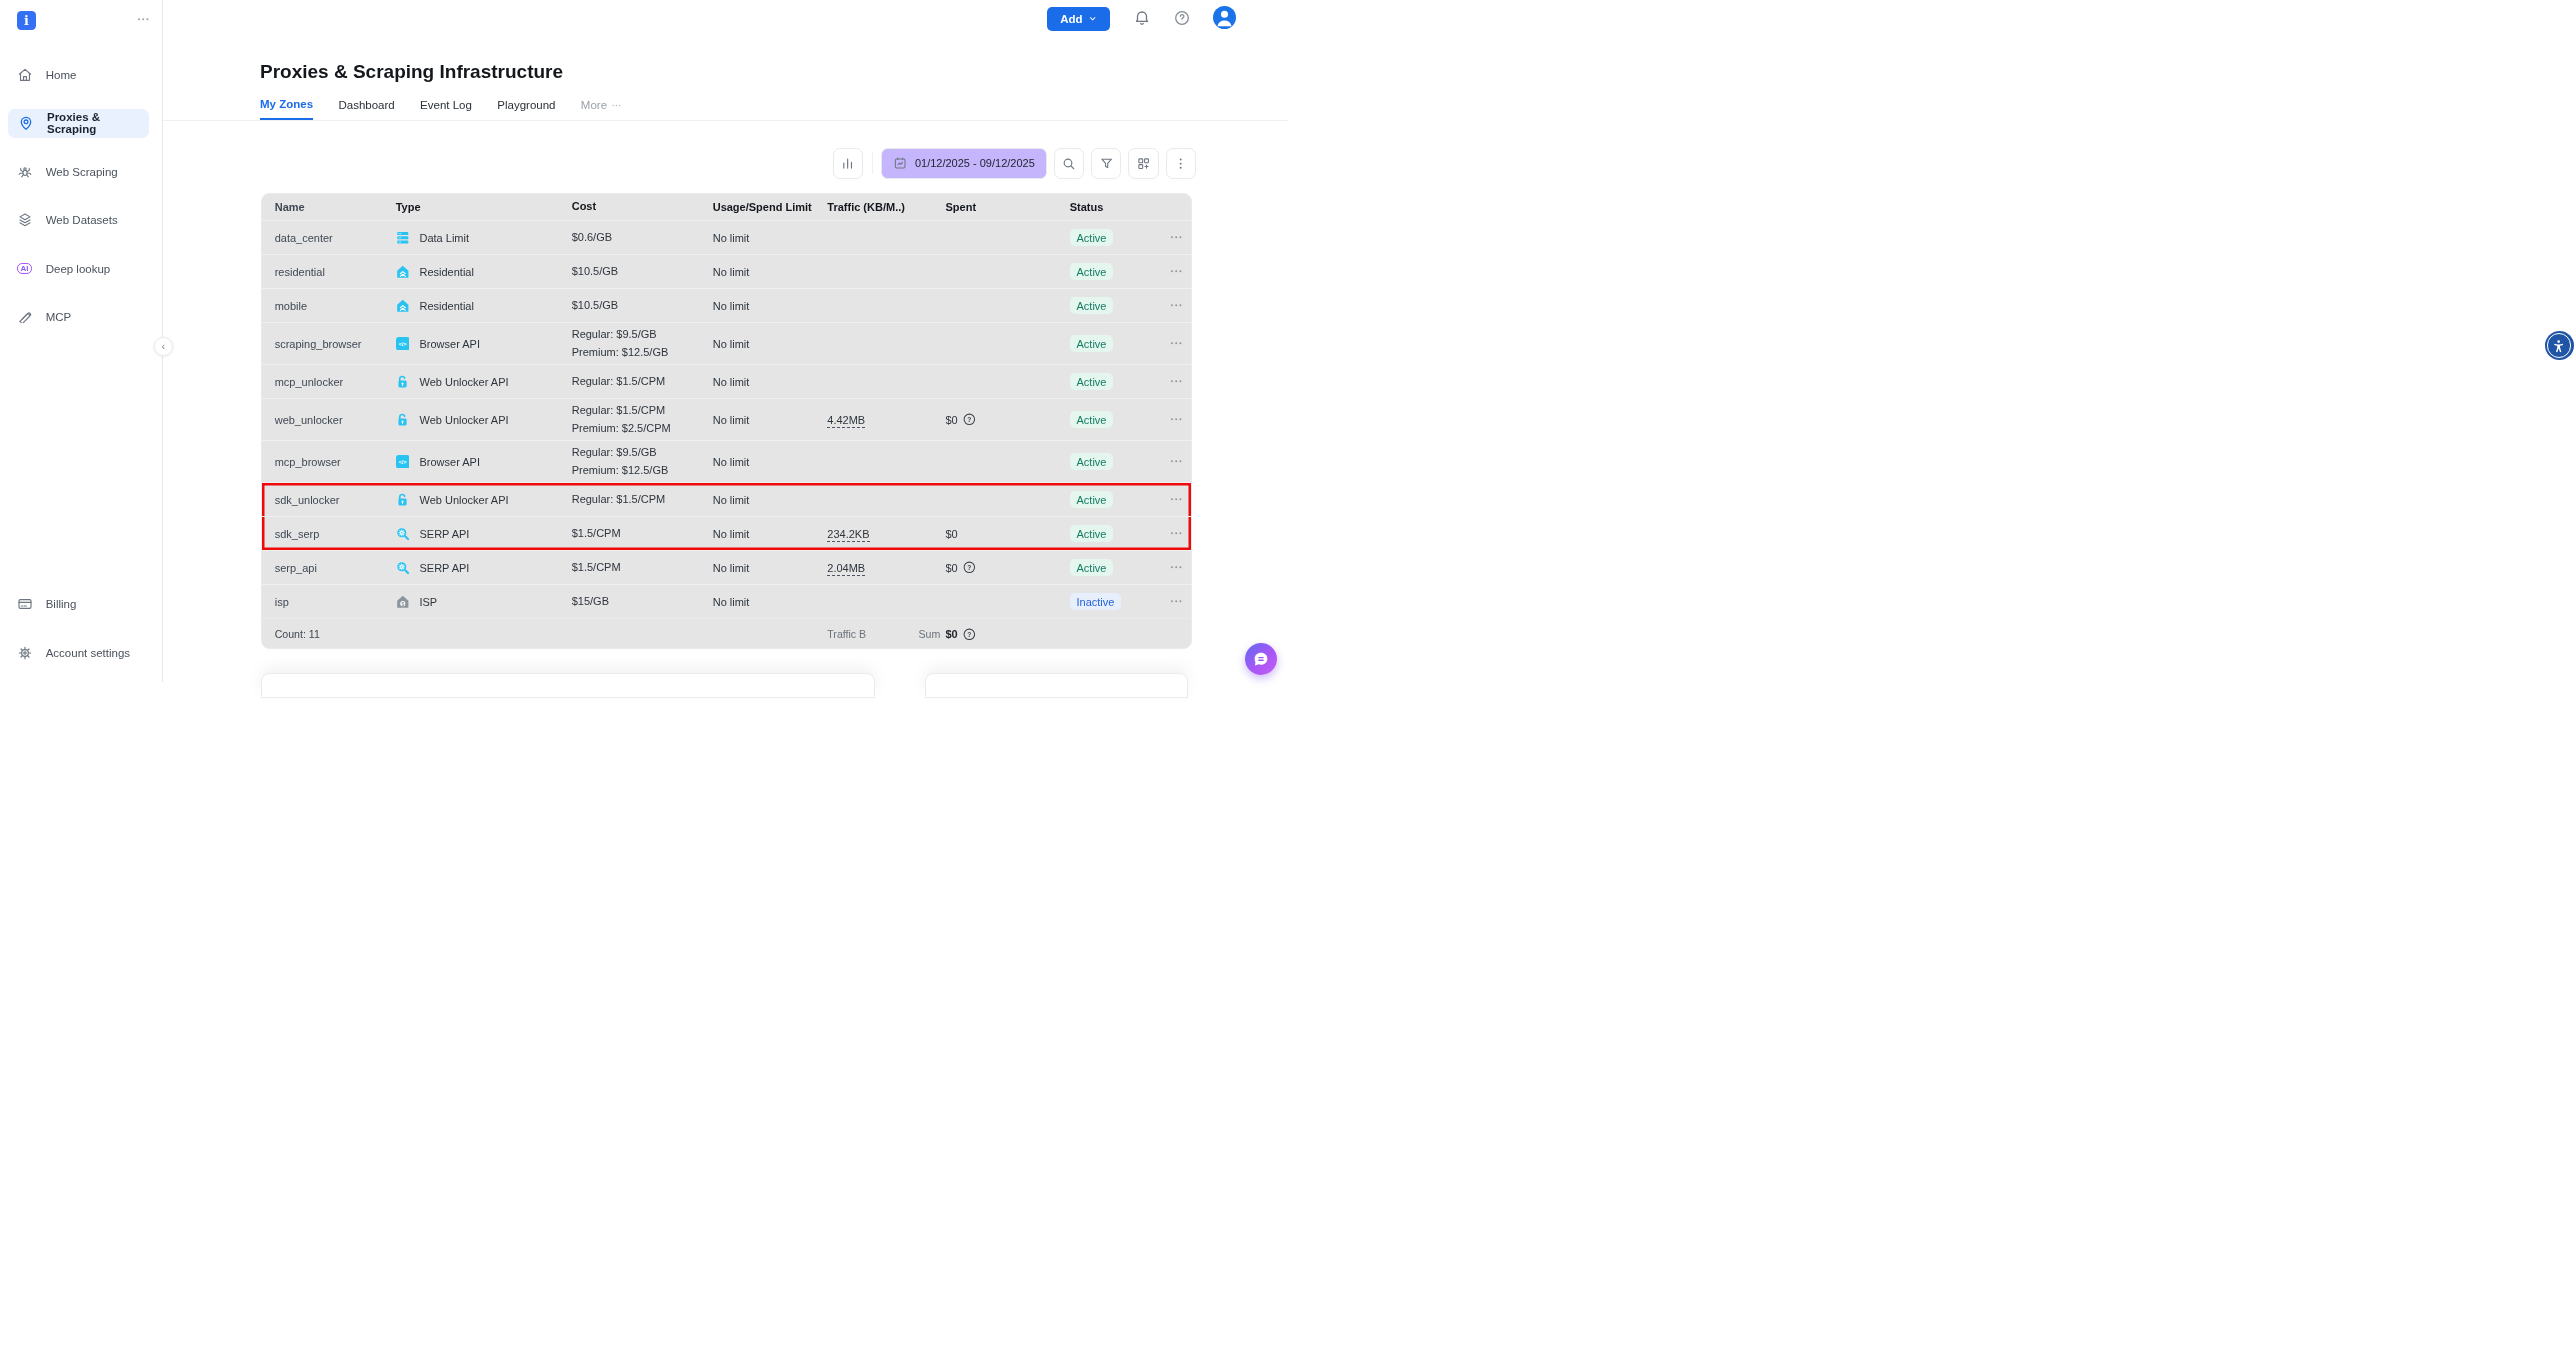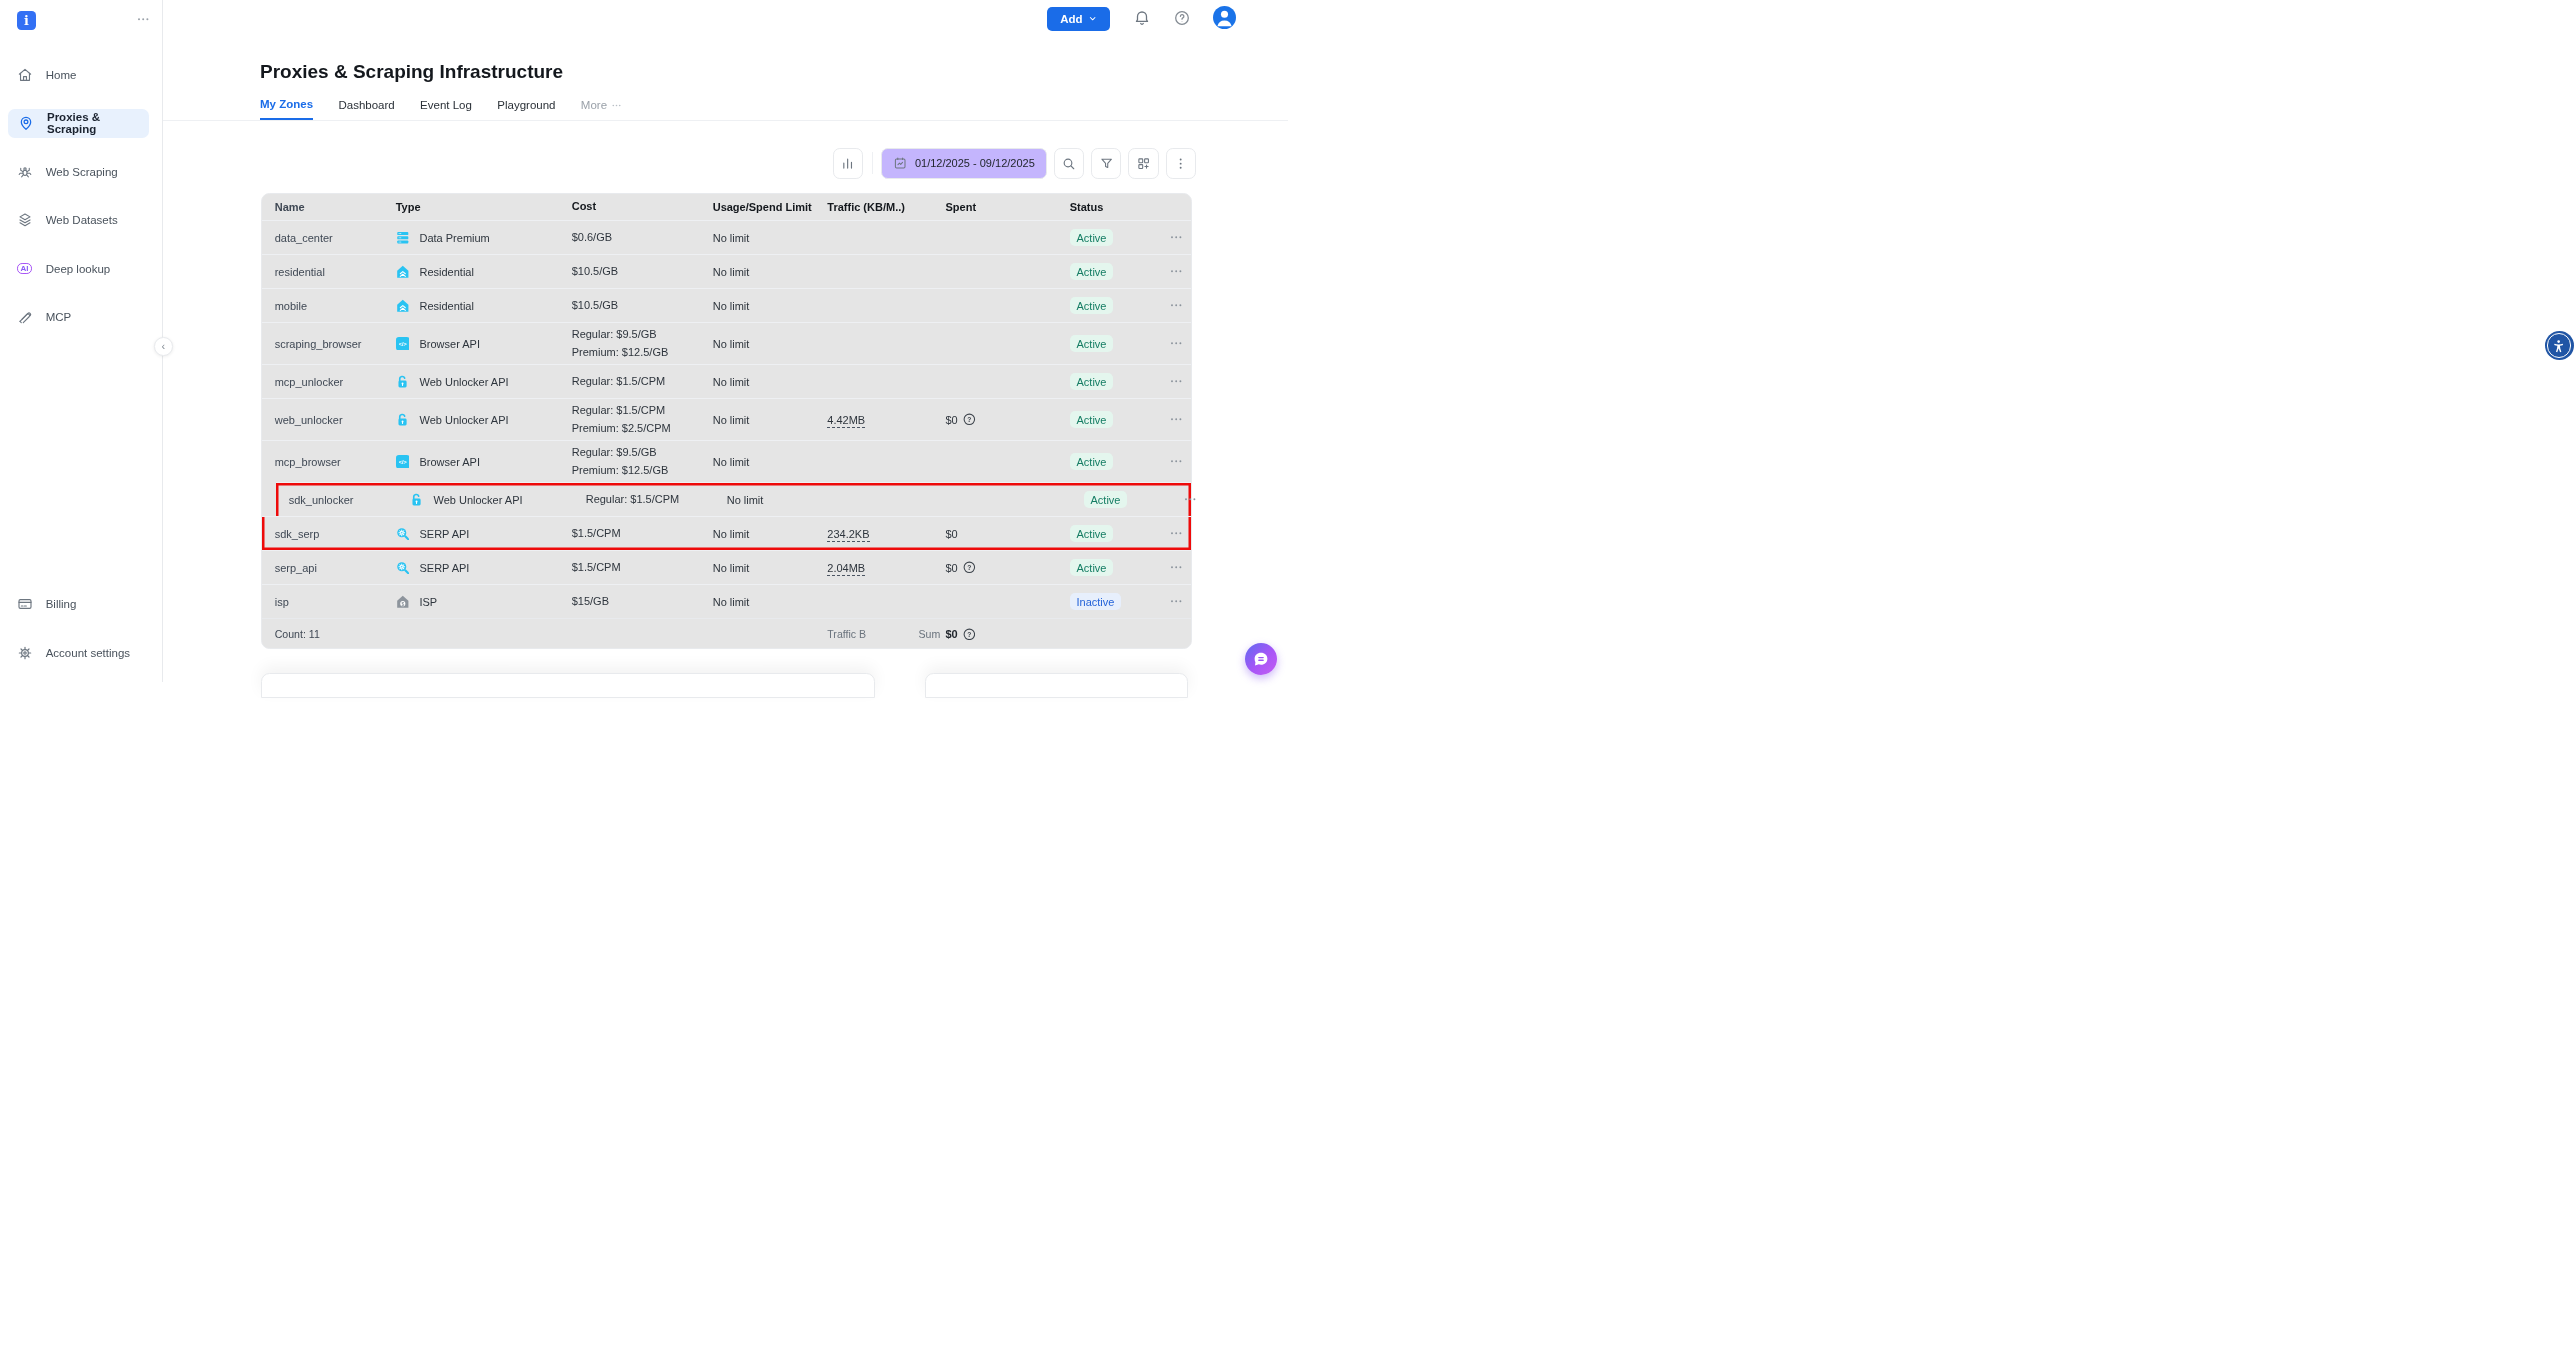--- a/index.html
+++ b/index.html
@@ -68,21 +68,21 @@
   .cell-cost{padding-left:12.7px;line-height:1.55;}
   .cell-usage{padding-left:12.7px;}
   .cell-traffic{padding-left:9.3px;}
   .cell-spent{padding-left:8.5px;display:flex;align-items:center;gap:5.1px;}
   .cell-status{padding-left:12.7px;}
   .cell-menu{display:flex;justify-content:center;cursor:pointer;}
   .dashed{border-bottom:1.3px dashed #4b5563;padding-bottom:1.7px;margin-top:16px;}
   .badge{display:inline-block;padding:2.5px 6.8px;border-radius:5.1px;font-size:11px;}
   .badge.active{background:#e4f6ee;color:#147d63;}
   .badge.inactive{background:#e7effc;color:#2463d8;}
-  .hl-first{box-shadow:inset 2.5px 0 0 0 var(--red),inset -2.5px 0 0 0 var(--red),inset 0 2.5px 0 0 var(--red);margin-left:14px;}
+  .hl-first{box-shadow:inset 2.5px 0 0 0 var(--red),inset -2.5px 0 0 0 var(--red),inset 0 2.5px 0 0 var(--red);}
   .hl-last{box-shadow:inset 2.5px 0 0 0 var(--red),inset -2.5px 0 0 0 var(--red),inset 0 -2.5px 0 0 var(--red);}
   .tfoot{height:31px;border-top:0.8px solid var(--border);font-size:10.6px;color:var(--grey);}
   .sum-wrap{display:flex;align-items:center;gap:5.1px;margin-left:-27px;}
   .sum-val{color:#22272e;font-weight:700;font-size:11px;}
 
   
   .bcard{position:absolute;top:673px;height:25.4px;background:#fff;border:0.8px solid var(--border);
     border-radius:8.5px 8.5px 0 0;box-shadow:0 -6.8px 15.3px rgba(0,0,0,.05);}
   .bcard1{left:98px;width:614px;} .bcard2{left:762px;width:263px;}
 
@@ -322,21 +322,21 @@
                 <g fill="#fff">
                   <circle cx="3.7" cy="3.05" r=".6"></circle>
                   <circle cx="5.6" cy="3.05" r=".6"></circle>
                   <circle cx="3.7" cy="7.95" r=".6"></circle>
                   <circle cx="5.6" cy="7.95" r=".6"></circle>
                   <circle cx="3.7" cy="12.85" r=".6"></circle>
                   <circle cx="5.6" cy="12.85" r=".6"></circle>
                 </g>
               </svg>
             </span>
-      <span>Data Premium</span>
+      <span>Data Limit</span>
     </div>
     <div class="cell-cost">
       <div>$0.6/GB</div>
 
     </div>
     <div class="cell-usage">No limit</div>
     <div class="cell-traffic"><span class="traffic-val"></span></div>
     <div class="cell-spent">
       <span></span>
 

